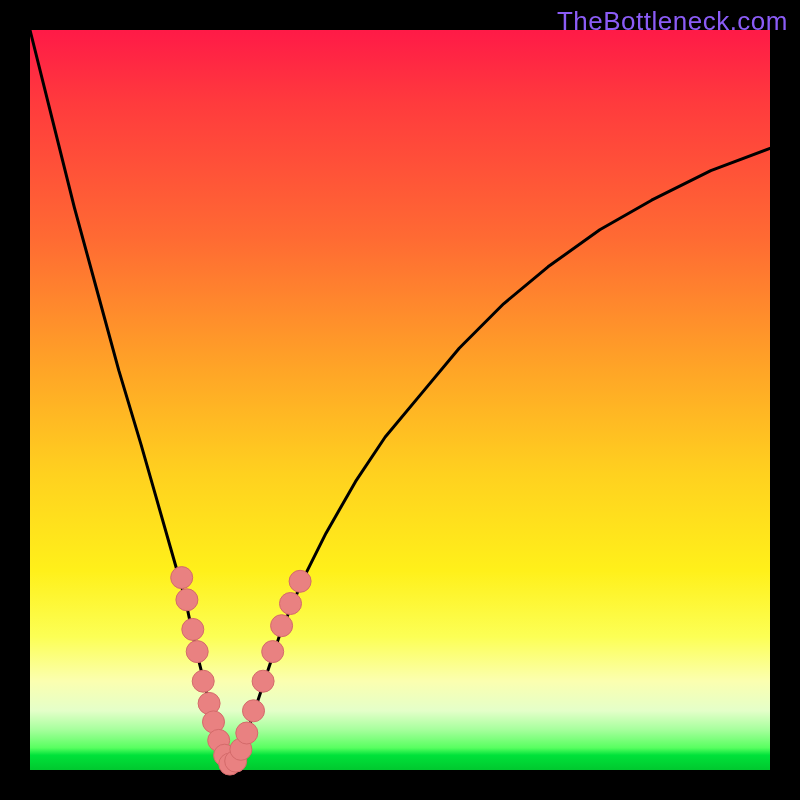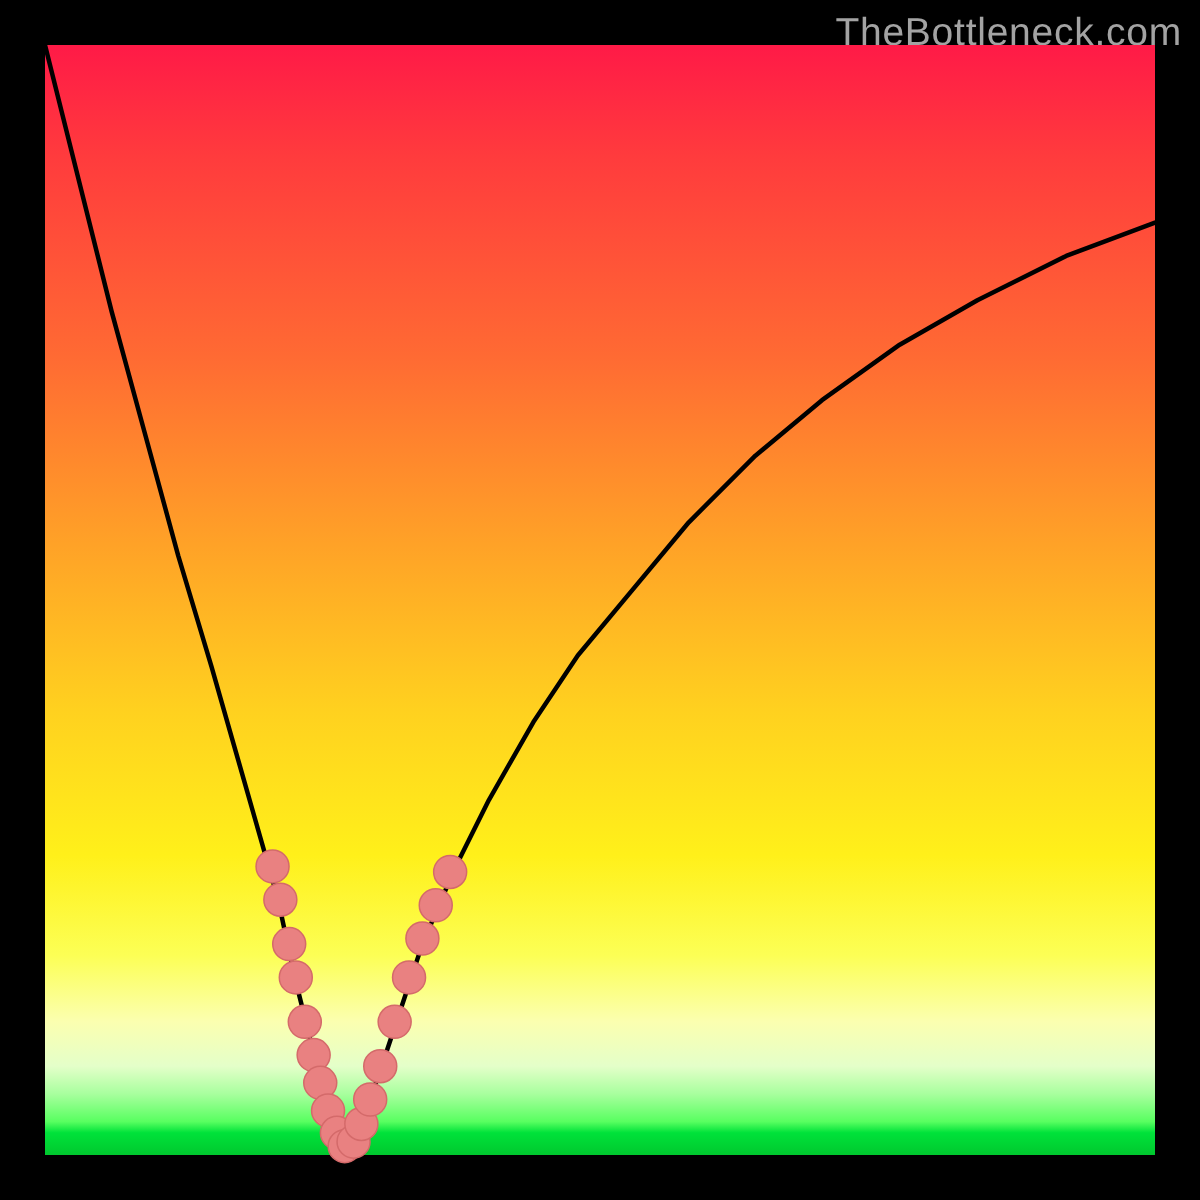--- a/index.html
+++ b/index.html
@@ -40,21 +40,21 @@
       #a8ff9e 94.5%,
       #58ff60 97%,
       #00e23a 98%,
       #00c82e 100%
     );
   }
   .watermark {
     position: absolute;
     top: 6px;
     right: 12px;
-    color: #a3a3a3;
+    color: #8b5cf6;
     font-size: 26px;
     font-weight: 500;
     letter-spacing: 0.5px;
     user-select: none;
   }
   svg.curve {
     position: absolute;
     left: 0;
     top: 0;
     width: 740px;

